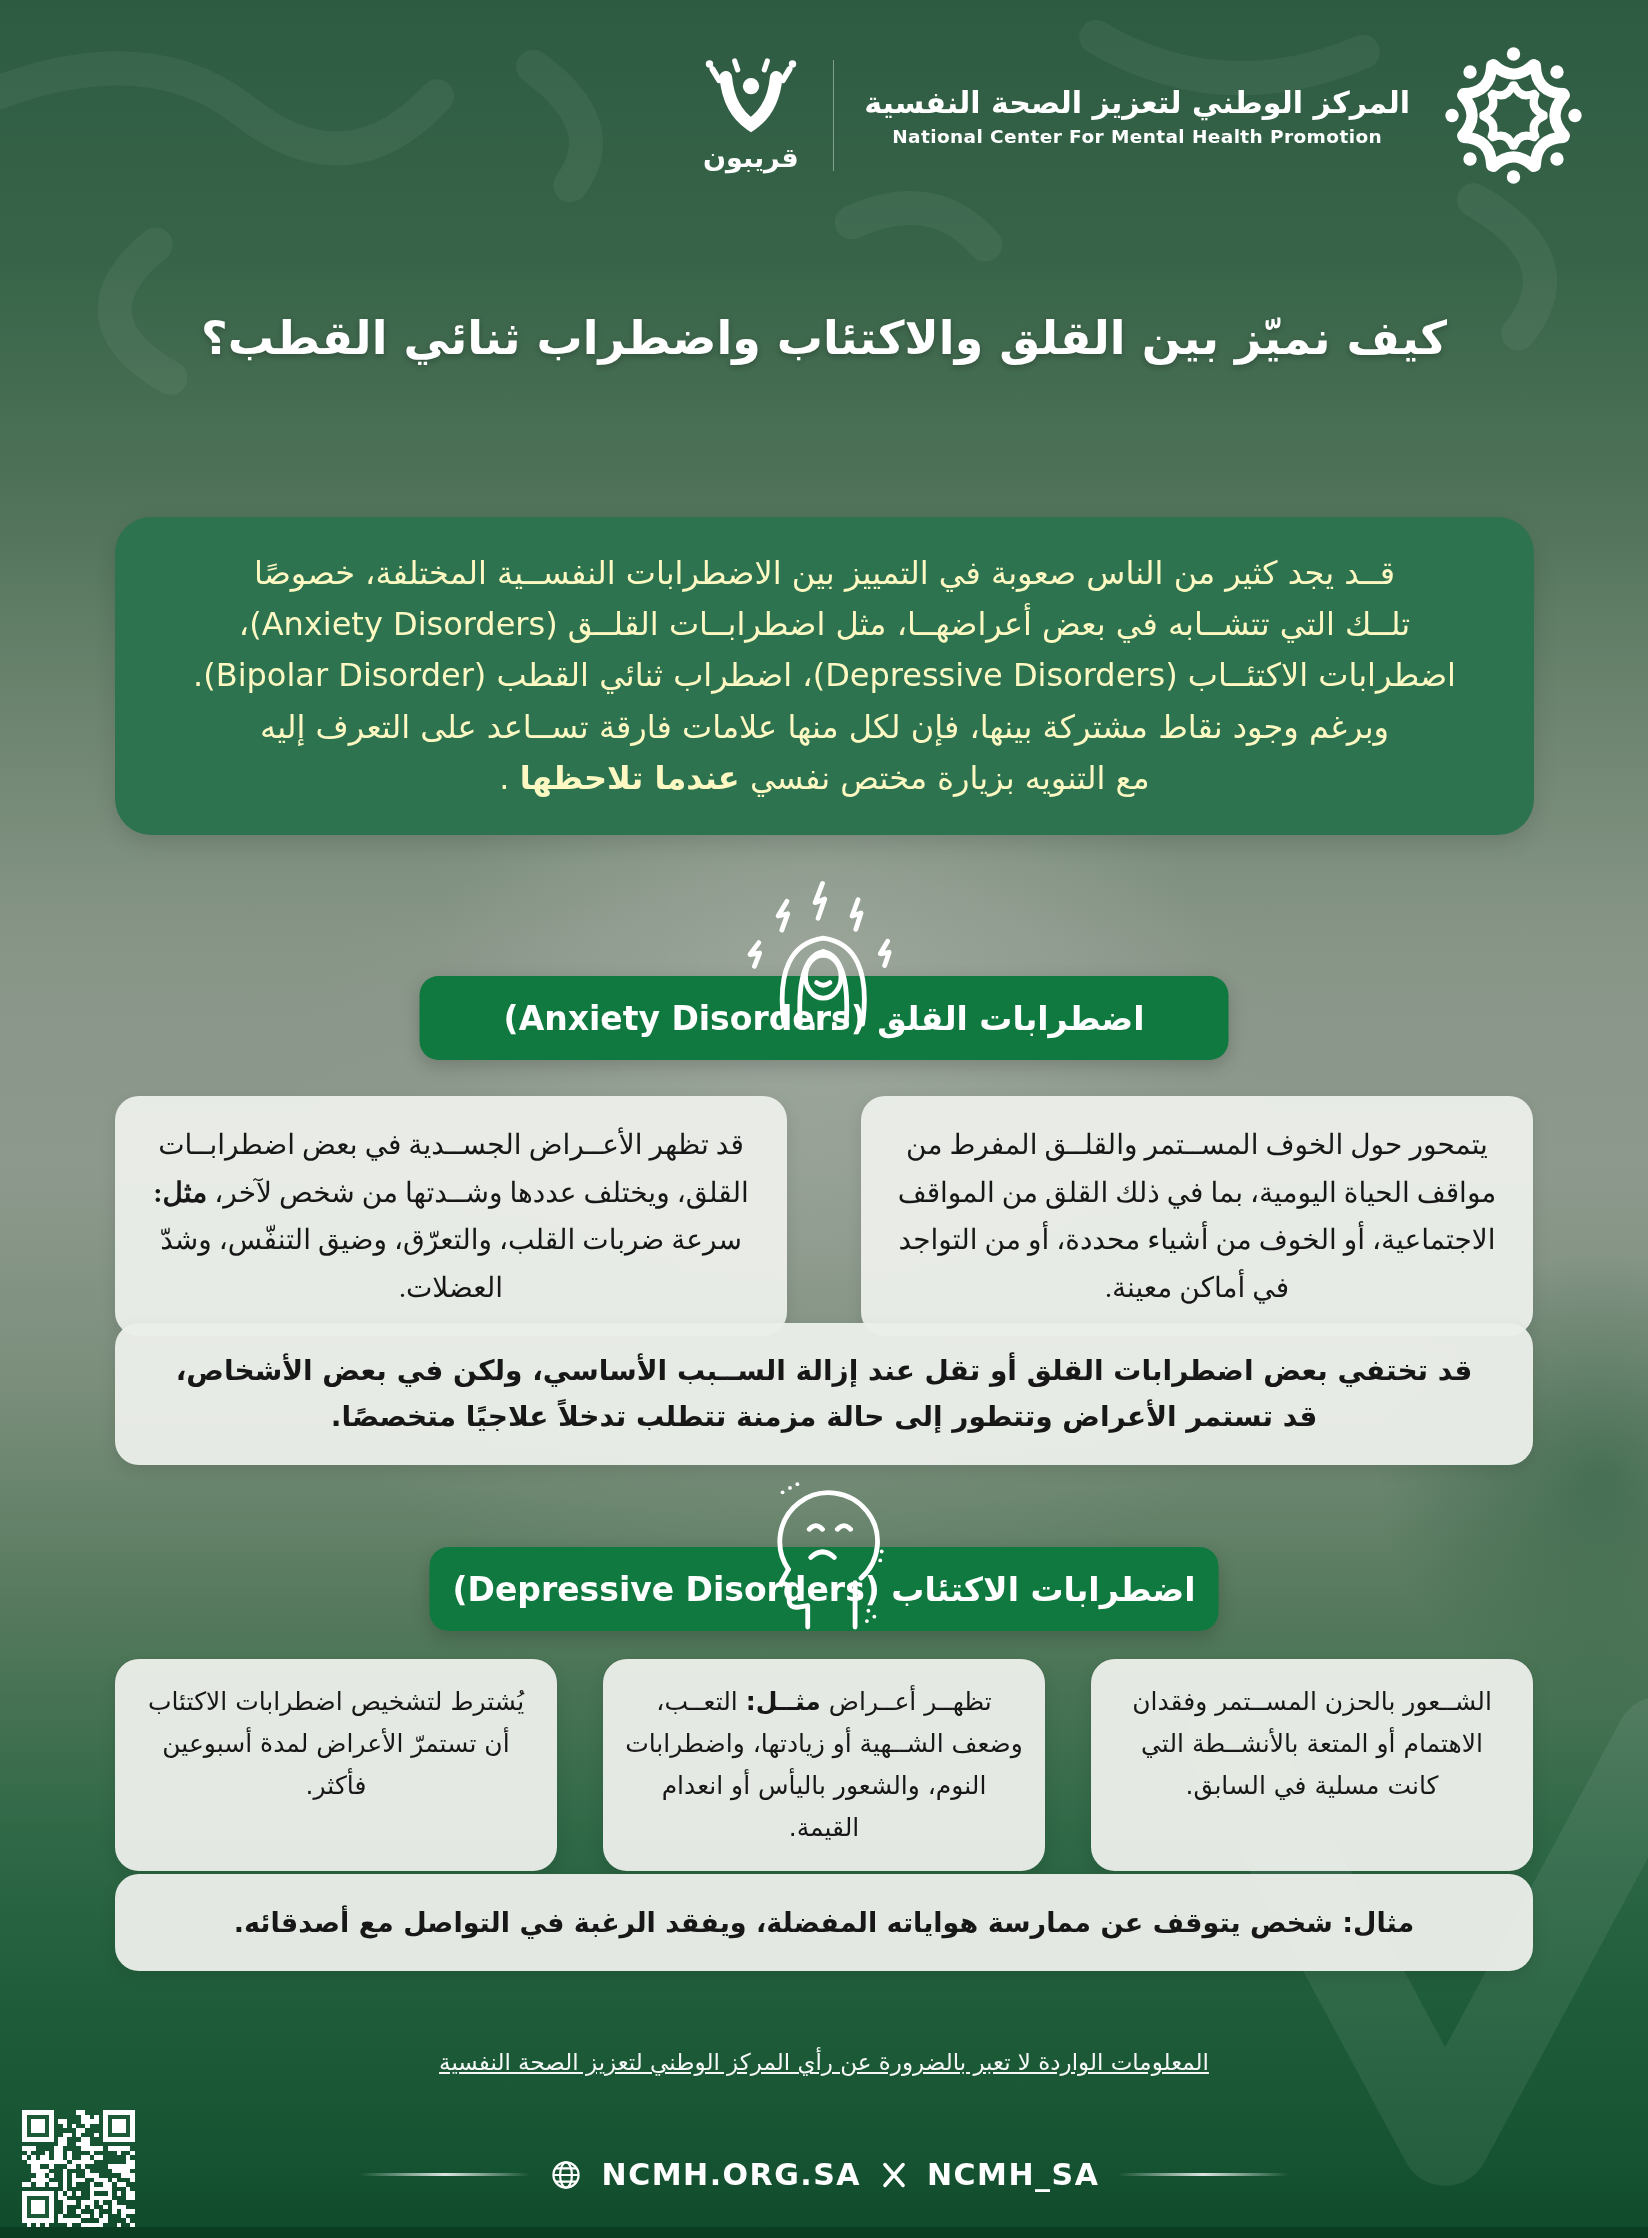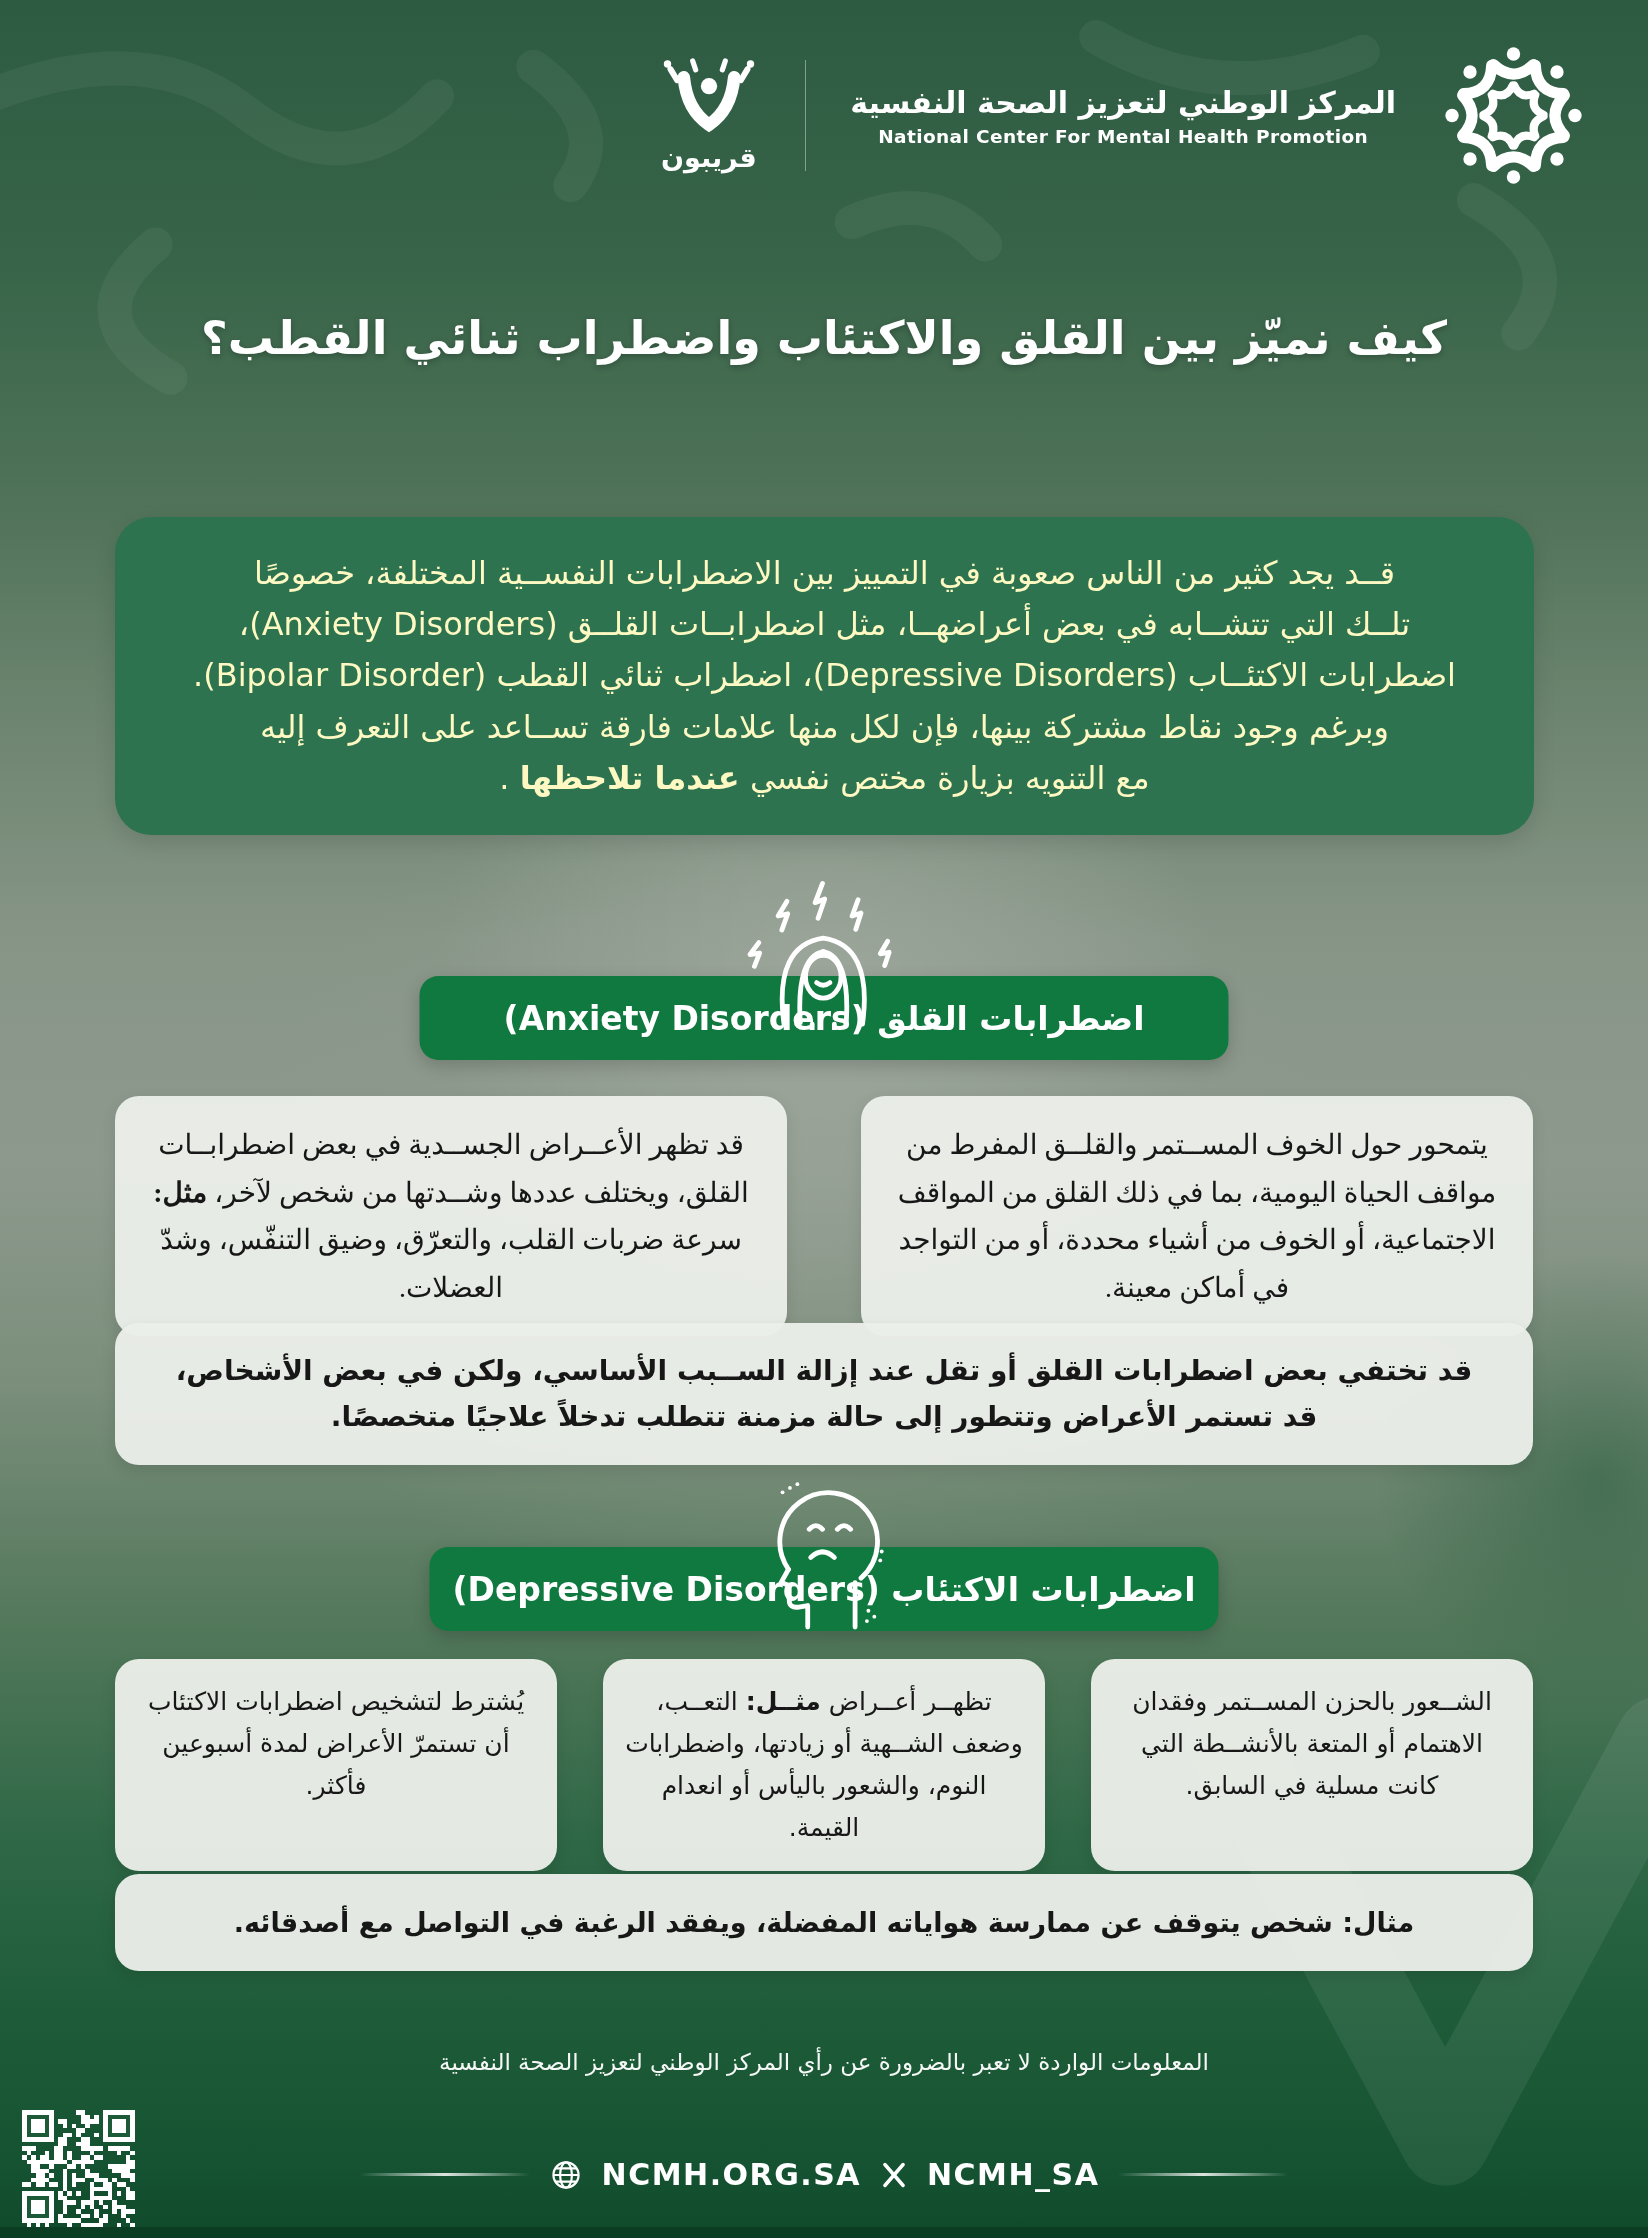--- a/index.html
+++ b/index.html
@@ -17,21 +17,21 @@
       linear-gradient(180deg,#2d5b42 0%,#386549 12%,#4f7258 22%,#6d8570 32%,#879587 42%,#8d998d 52%,#7a8e7b 62%,#55795c 72%,#2f6846 82%,#1e5c39 90%,#155231 97%,#0f4a2a 100%);
     direction: rtl;
   }
   svg { display:block; }
   .decor { position:absolute; pointer-events:none; }
 
   
   .header {
     position:absolute; top:36px; left:0; right:61px; height:159px;
     display:flex; flex-direction:row-reverse; justify-content:flex-start;
-    align-items:center; gap:44px; direction:ltr;
+    align-items:center; gap:30px; direction:ltr;
   }
   .qareebon { text-align:center; color:#fff; }
   .qareebon-label { font-size:27px; font-weight:bold; margin-top:1.5px; }
   .header-divider { width:1.5px; height:111px; background:rgba(255,255,255,.4); }
   .org-names { text-align:center; color:#fff; }
   .org-ar { font-size:30px; font-weight:bold; direction:rtl; }
   .org-en { font-size:18.5px; font-weight:bold; margin-top:6px; letter-spacing:0.4px; }
 
   
   .title {
@@ -87,21 +87,21 @@
   .dep-cards .card { flex:1; padding:22px 22px; font-size:25px; line-height:1.68; }
   .example-card {
     position:absolute; top:1874px; left:115px; right:115px;
     padding:27px 44px; font-size:27px; line-height:1.6; font-weight:bold;
   }
 
   
   .disclaimer {
     position:absolute; top:2049px; left:0; width:100%;
     text-align:center; color:rgba(255,255,255,.96);
-    font-size:23px; direction:rtl;
+    font-size:23px; direction:rtl;text-decoration:underline;
   }
   .qr { position:absolute; left:22px; top:2110px; }
   .footer-links {
     position:absolute; top:2157px; left:0; width:100%;
     display:flex; justify-content:center; align-items:center; gap:19px;
     direction:ltr; color:#fff;
   }
   .footer-links .site, .footer-links .handle {
     font-size:30px; font-weight:bold; letter-spacing:1.5px;
   }

